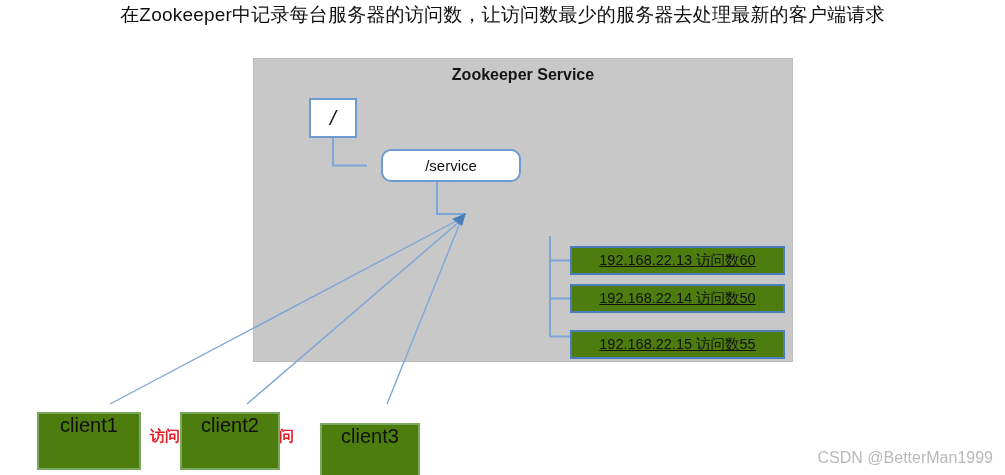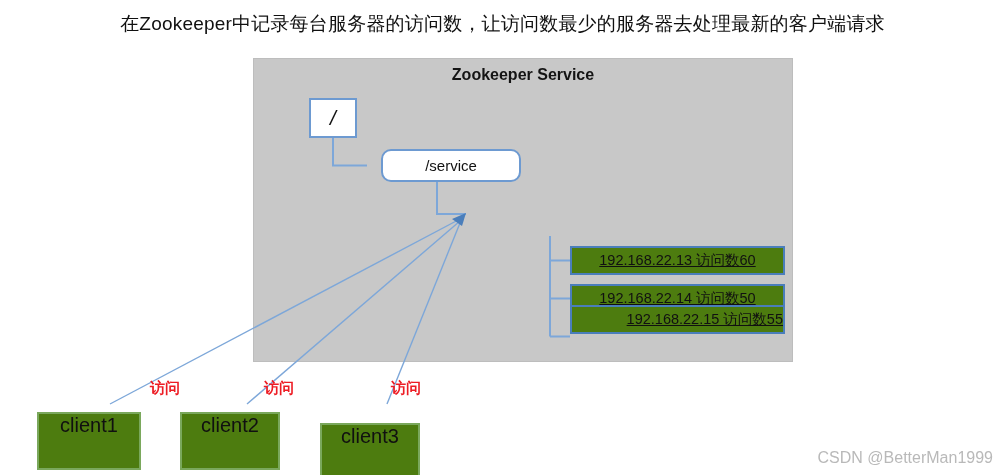--- a/index.html
+++ b/index.html
@@ -15,21 +15,21 @@
     width: 1005px;
     height: 475px;
     background: #ffffff;
     overflow: hidden;
   }
 
   
   #page-title {
     position: absolute;
     left: 0;
-    top: 11px;
+    top: 2px;
     width: 1005px;
     text-align: center;
     font-size: 19px;
     color: #101010;
     letter-spacing: 0.2px;
     white-space: nowrap;
   }
 
   
   #zk-panel {
@@ -106,21 +106,21 @@
     display: flex;
     align-items: center;
     justify-content: center;
     font-size: 14.5px;
     color: #111111;
     white-space: nowrap;
     text-decoration: underline;
   }
   #ip-0 { top: 246px; }
   #ip-1 { top: 284px; }
-  #ip-2 { top: 305px; justify-content: flex-end; }
+  #ip-2 { top: 330px; }
 
   
   .client {
     position: absolute;
     height: 58px;
     background: #4d7c0f;
     border: 2px solid #7aa85c;
     box-sizing: border-box;
     display: flex;
     align-items: flex-start;
@@ -133,20 +133,21 @@
   #client-1 { left: 172px; top: 412px; width: 100px; }
   #client-2 { left: 312px; top: 423px; width: 100px; }
 
   
   .access-label {
     position: absolute;
     font-size: 15px;
     font-weight: bold;
     color: #ed1c24;
     white-space: nowrap;
+    margin-top: 48px;
   }
   #access-0 { left: 150px; top: 379px; }
   #access-1 { left: 264px; top: 379px; }
   #access-2 { left: 391px; top: 379px; }
 
   
   #watermark {
     position: absolute;
     right: 12px;
     bottom: 8px;

